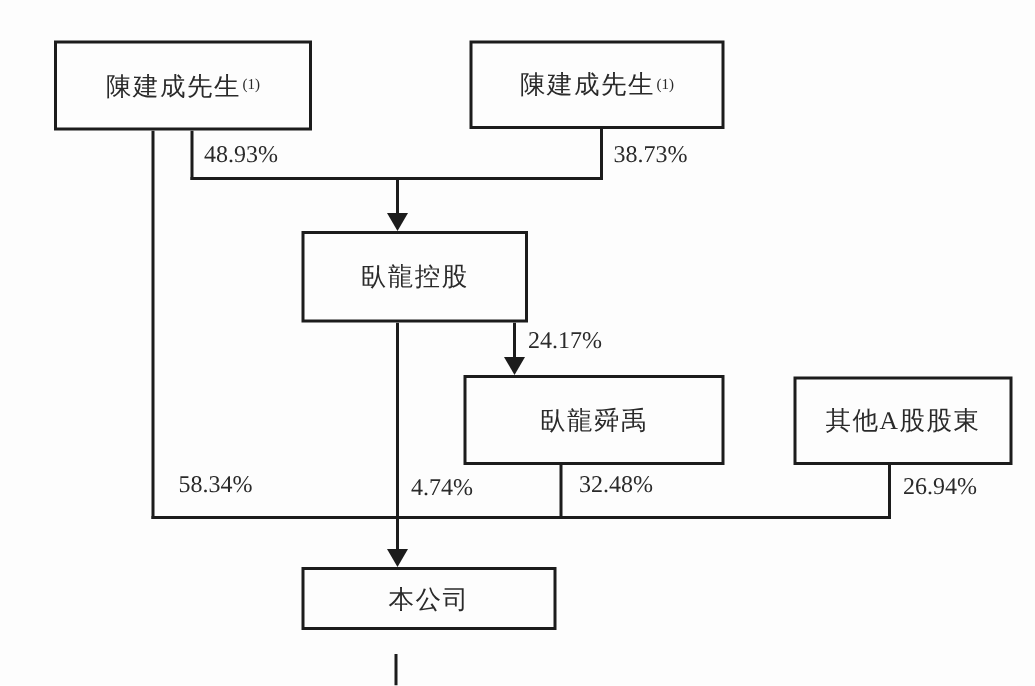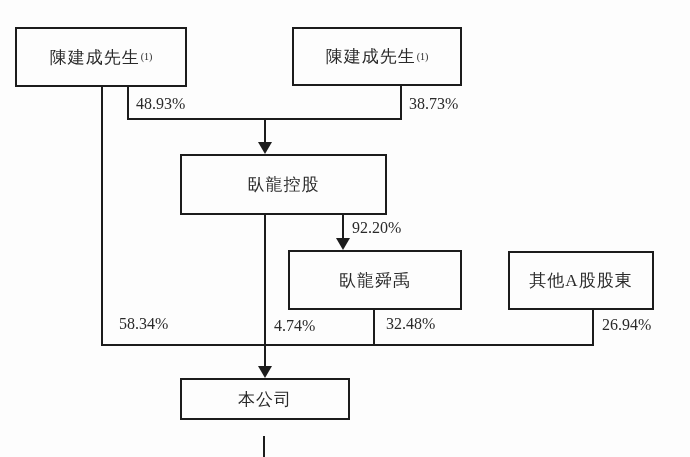--- a/index.html
+++ b/index.html
@@ -19,20 +19,21 @@
     box-sizing: border-box;
     border: 2px solid #1c1c1c;
     background: #fdfdfd;
     display: flex;
     align-items: center;
     justify-content: center;
     color: #2a2a2a;
     font-size: 17px;
     letter-spacing: 1px;
     z-index: 3;
+    margin-left: 21px;
   }
   .node .node-sup {
     font-size: 10px;
     letter-spacing: 0;
     line-height: 1;
     vertical-align: super;
     margin-left: 1px;
   }
   .line {
     position: absolute;
@@ -64,21 +65,21 @@
   <div class="node" style="left:15px; top:27px; width:172px; height:60px">
     <span>陳建成先生</span>
       <sup class="node-sup">(1)</sup>
   </div>
 
   <div class="node" style="left:292px; top:27px; width:170px; height:59px">
     <span>陳建成先生</span>
       <sup class="node-sup">(1)</sup>
   </div>
 
-  <div class="node" style="left:180px; top:154px; width:207px; height:61px">
+  <div class="node" style="left:180px; top:154px; width:151px; height:61px">
     <span>臥龍控股</span>
   </div>
 
   <div class="node" style="left:288px; top:250px; width:174px; height:60px">
     <span>臥龍舜禹</span>
   </div>
 
   <div class="node" style="left:508px; top:251px; width:146px; height:59px">
     <span>其他A股股東</span>
   </div>
@@ -98,19 +99,19 @@
   <div class="line" style="left:592px; top:310px; width:2px;   height:36px"></div>
   <div class="line" style="left:101px; top:344px; width:493px; height:2px"></div>
   <div class="line" style="left:263px; top:436px; width:2px;   height:21px"></div>
 
   <div class="arrowhead" style="left:258px; top:142px"></div>
   <div class="arrowhead" style="left:336px; top:238px"></div>
   <div class="arrowhead" style="left:258px; top:366px"></div>
 
   <div class="pct" style="left:136px; top:95px">48.93%</div>
   <div class="pct" style="left:409px; top:95px">38.73%</div>
-  <div class="pct" style="left:352px; top:219px">92.20%</div>
+  <div class="pct" style="left:352px; top:219px">24.17%</div>
   <div class="pct" style="left:119px; top:315px">58.34%</div>
   <div class="pct" style="left:274px; top:317px">4.74%</div>
   <div class="pct" style="left:386px; top:315px">32.48%</div>
   <div class="pct" style="left:602px; top:316px">26.94%</div>
 
 </div>
 
 </body></html>

